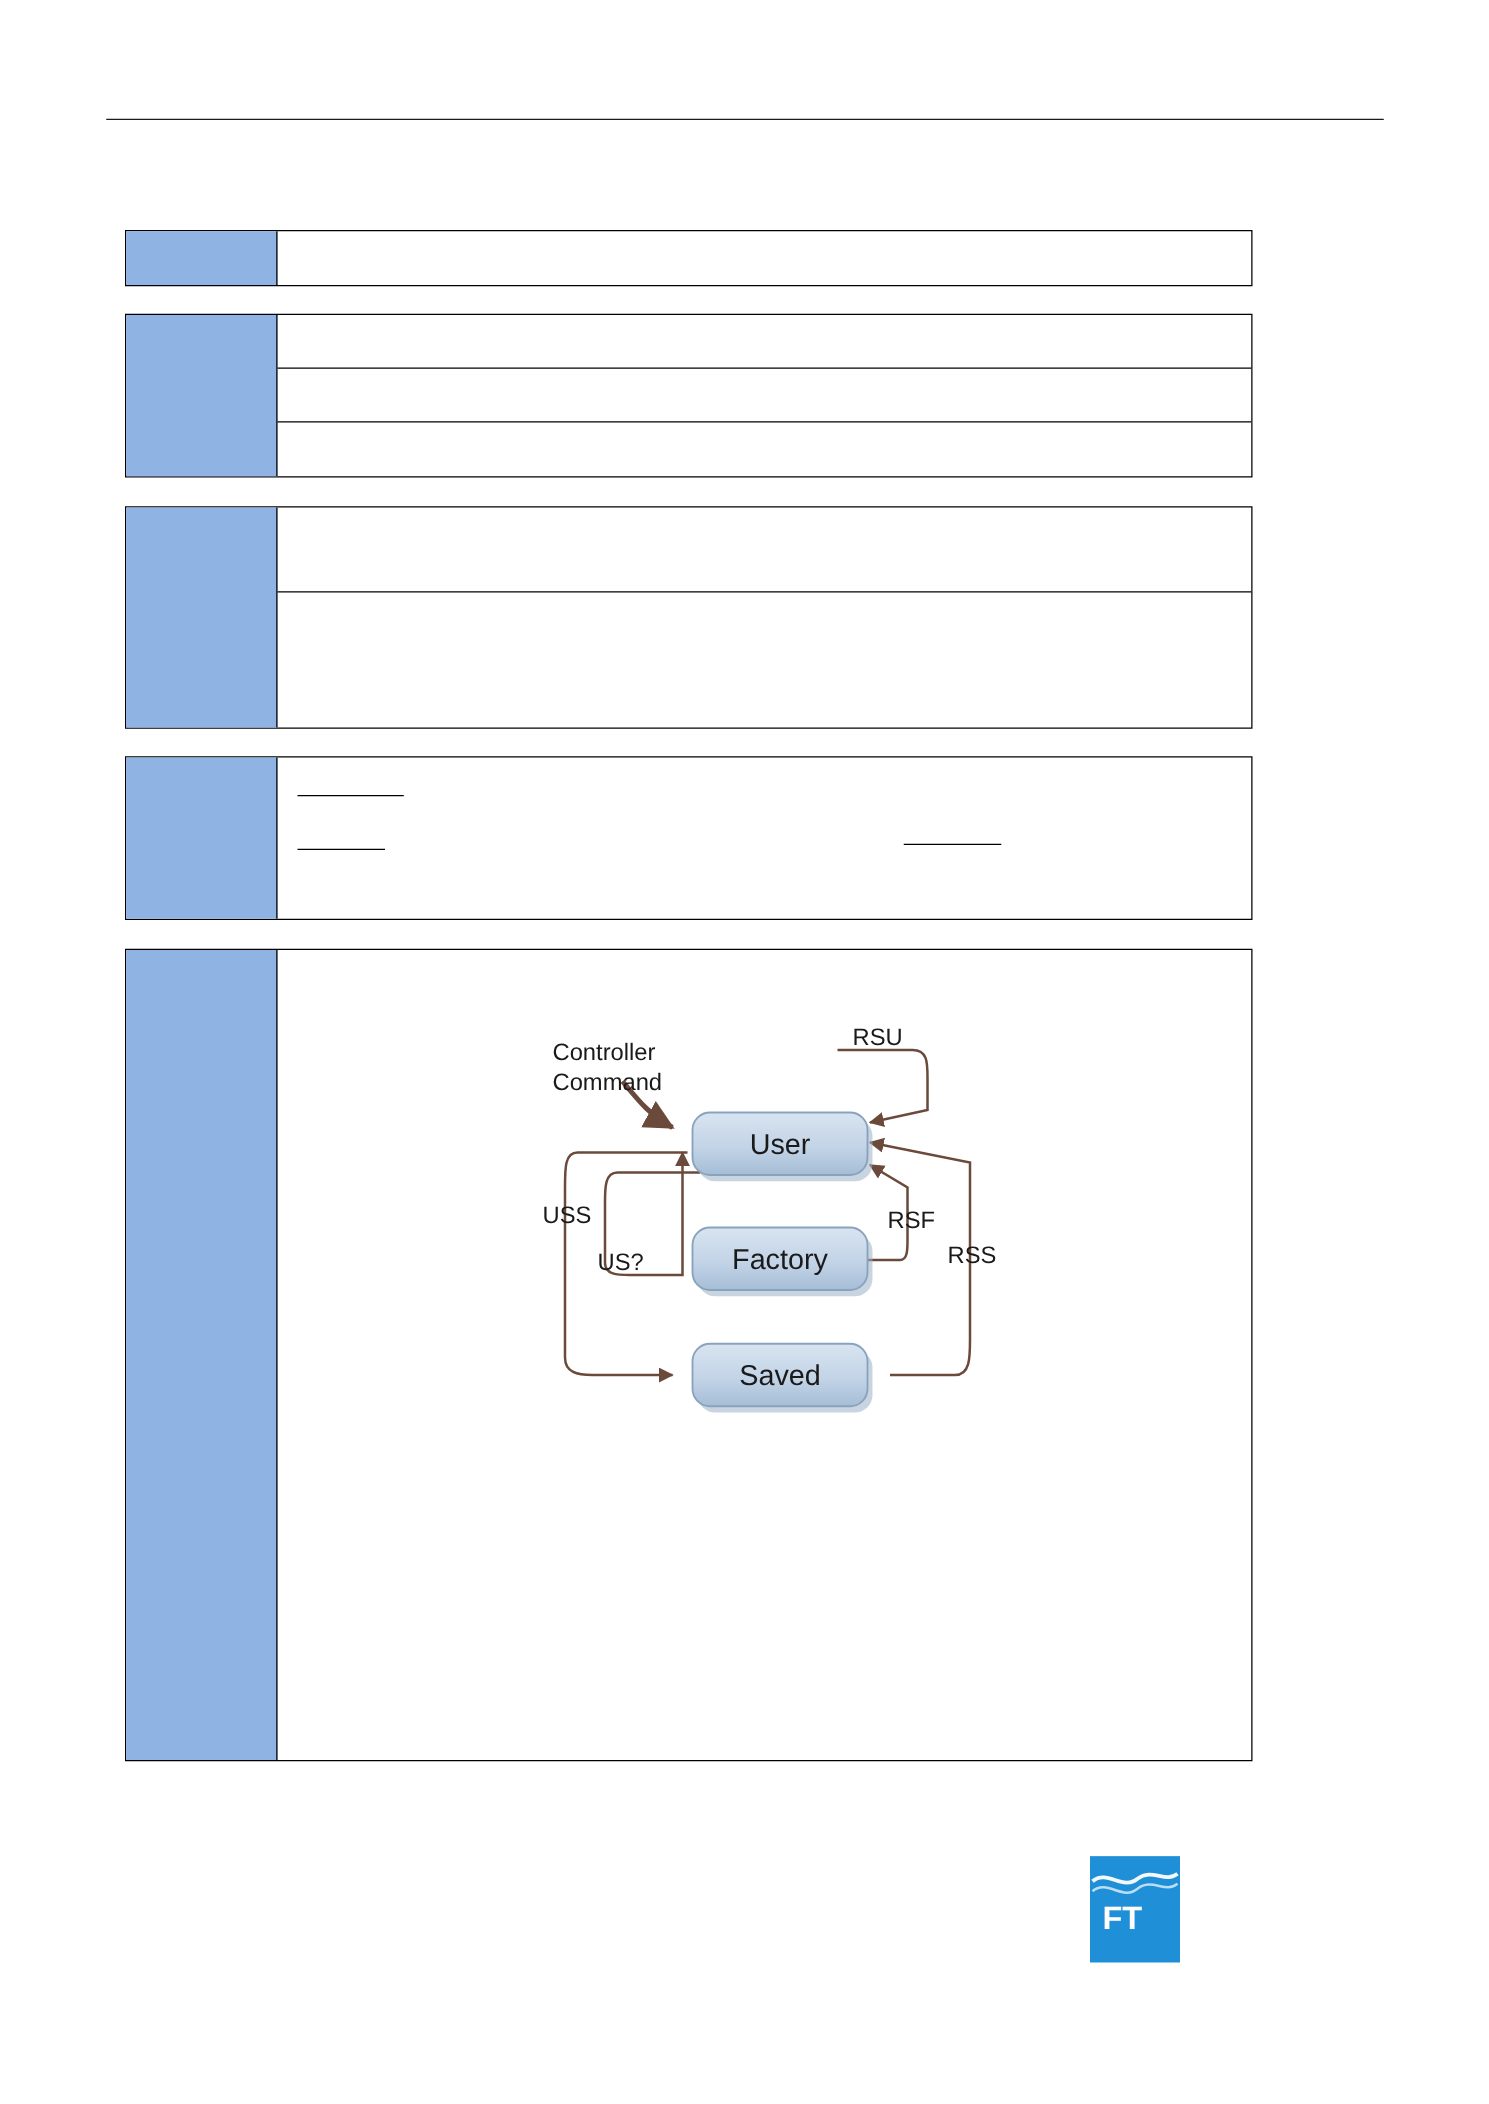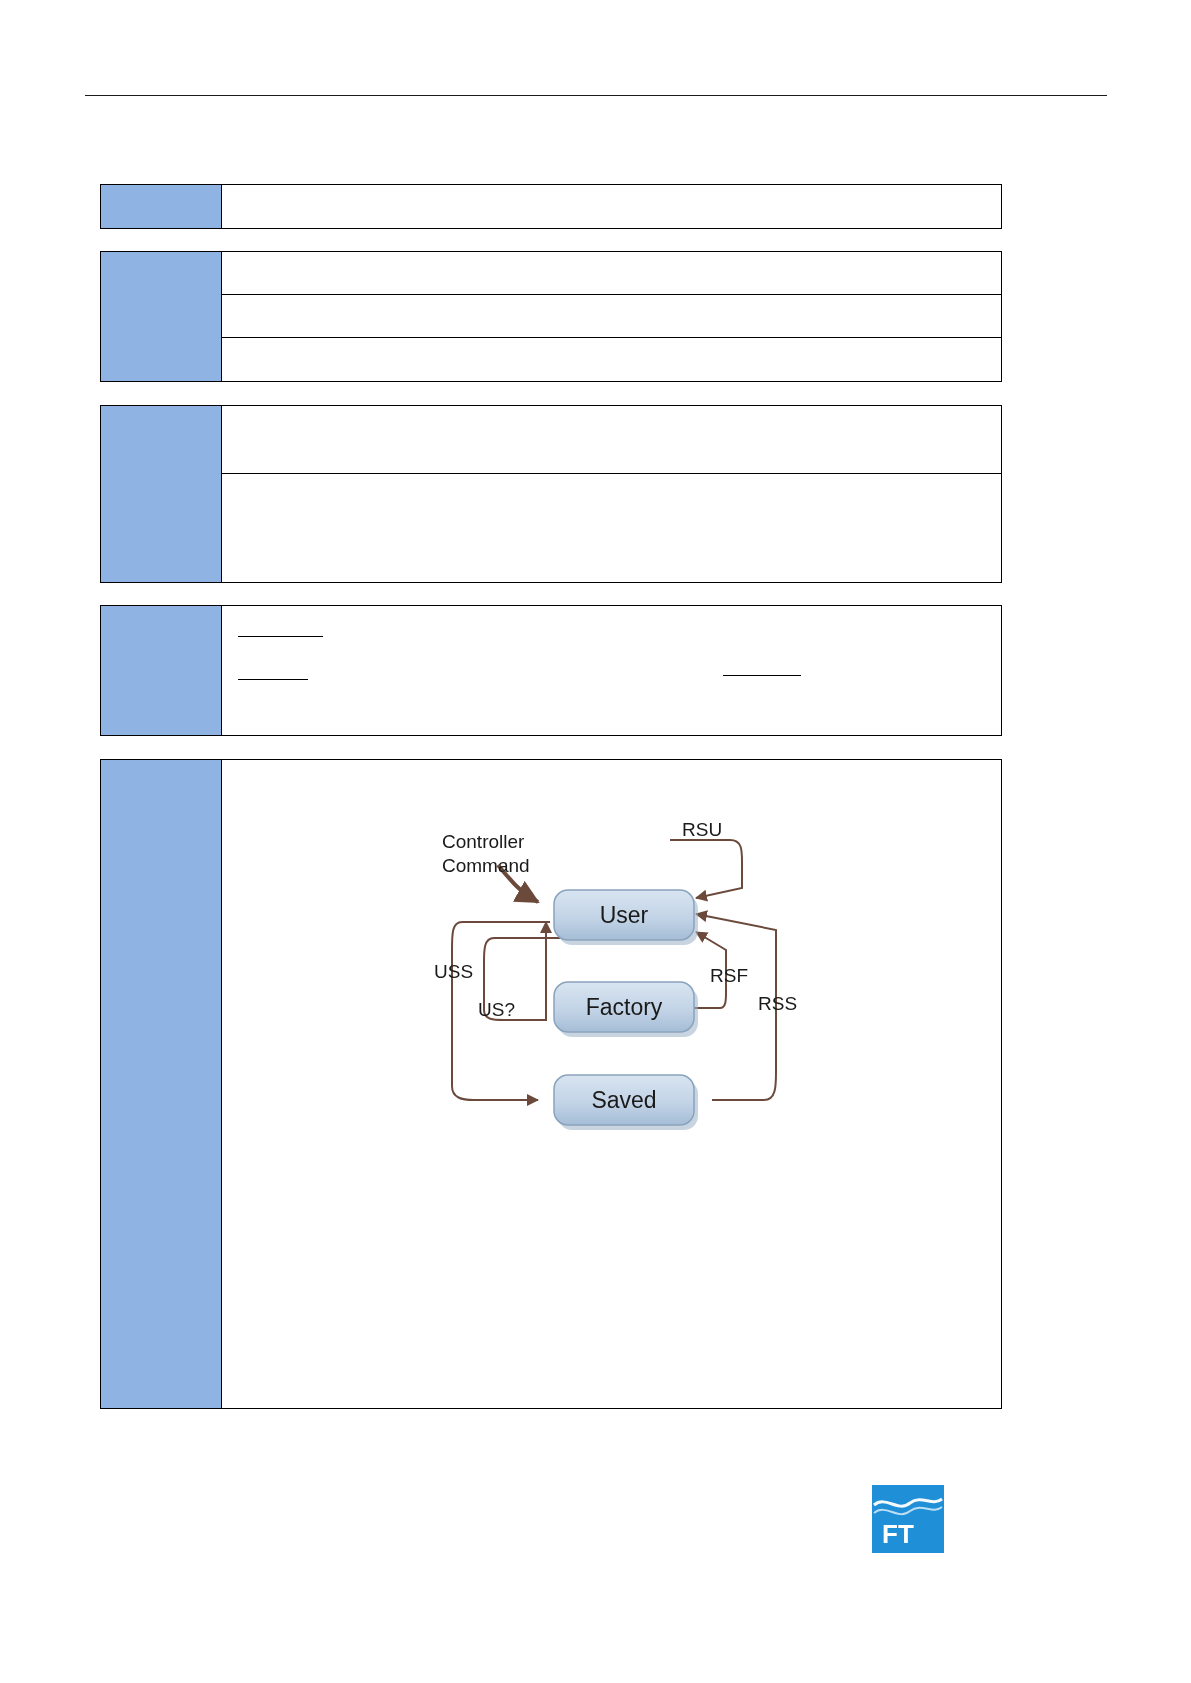--- a/index.html
+++ b/index.html
@@ -103,21 +103,21 @@
     font-size: 19px;
     fill: #1a1a1a;
   }
 
   
   .logo {
     position: absolute;
     left: 872px;
     top: 1485px;
     width: 72px;
-    height: 68px;
+    height: 85px;
     background: #1f8fd8;
     overflow: hidden;
   }
   .logo svg { display:block; }
 </style>
 </head>
 <body>
 
 <div class="page">
 

